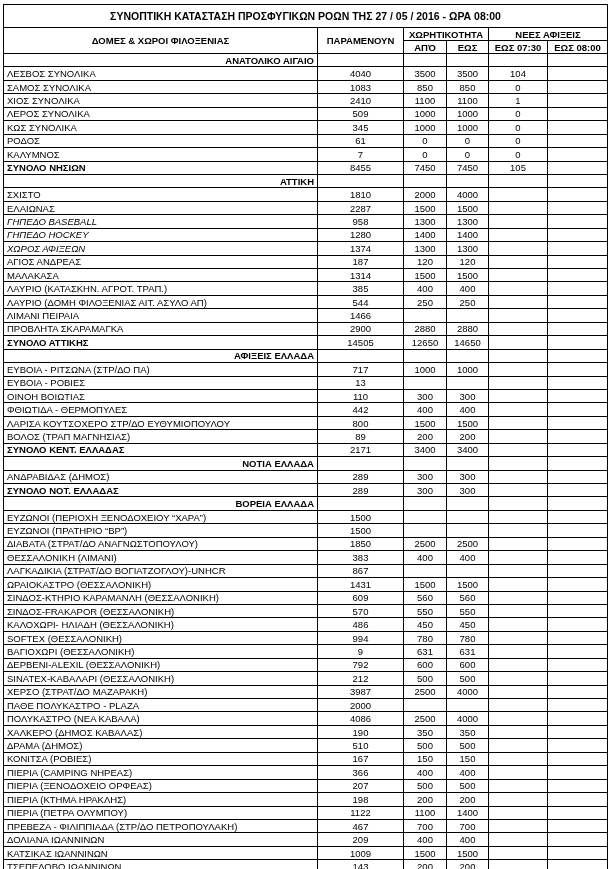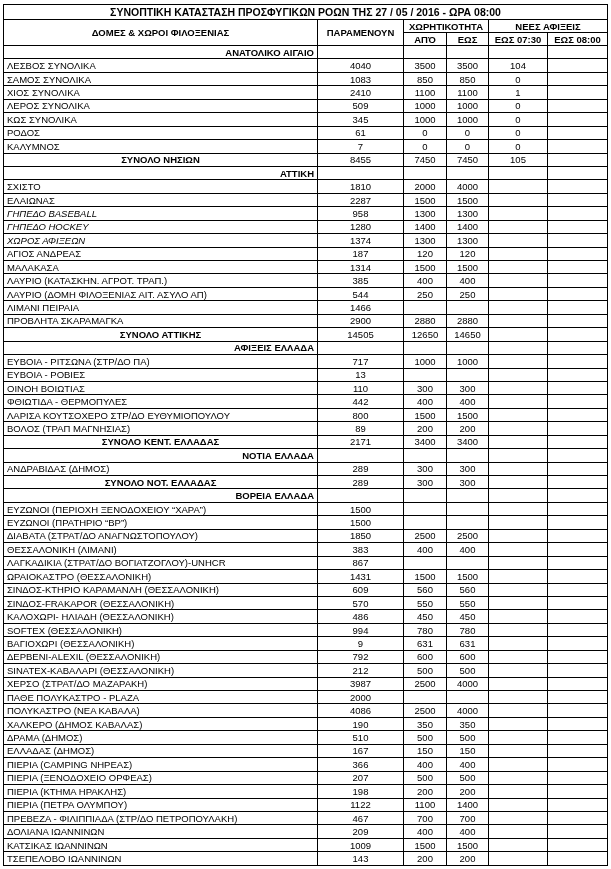--- a/index.html
+++ b/index.html
@@ -29,37 +29,37 @@
 
   .report th, .report td {
     border: 1px solid #000;
     padding: 0 3px;
     font-size: 9.5px;
     line-height: 11px;
     white-space: nowrap;
     overflow: hidden;
     vertical-align: middle;
   }
-  tr.title-row { height: 15px; }
+  tr.title-row { height: 23px; }
   tr.title-row td {
     text-align: center;
     font-weight: bold;
     font-size: 10.5px;
   }
   thead tr.hdr { height: 13px; }
   .report th {
     font-weight: bold;
     text-align: center;
     font-size: 9.5px;
   }
   tbody tr { height: 13.45px; }
   td.name { text-align: left; }
   td.num  { text-align: center; }
   tr.section td.name { text-align: right; font-weight: bold; }
-  tr.total td.name  { text-align: center; font-weight: bold; }
+  tr.total td.name  { text-align: left; font-weight: bold; }
   tr.total td.num   { font-weight: normal; }
   tr.italic td.name { font-style: italic; margin-top: 40px; }
 </style>
 </head>
 <body>
 
 <div class="sheet">
   <table class="report">
     <colgroup>
       <col class="c-name">
@@ -497,21 +497,21 @@
         </tr>
         <tr class="data">
           <td class="name">ΔΡΑΜΑ (ΔΗΜΟΣ)</td>
           <td class="num">510</td>
           <td class="num">500</td>
           <td class="num">500</td>
           <td class="num"></td>
           <td class="num"></td>
         </tr>
         <tr class="data">
-          <td class="name">ΕΛΛΑΔΑΣ (ΔΗΜΟΣ)</td>
+          <td class="name">ΚΟΝΙΤΣΑ (ΡΟΒΙΕΣ)</td>
           <td class="num">167</td>
           <td class="num">150</td>
           <td class="num">150</td>
           <td class="num"></td>
           <td class="num"></td>
         </tr>
         <tr class="data">
           <td class="name">ΠΙΕΡΙΑ (CAMPING ΝΗΡΕΑΣ)</td>
           <td class="num">366</td>
           <td class="num">400</td>

